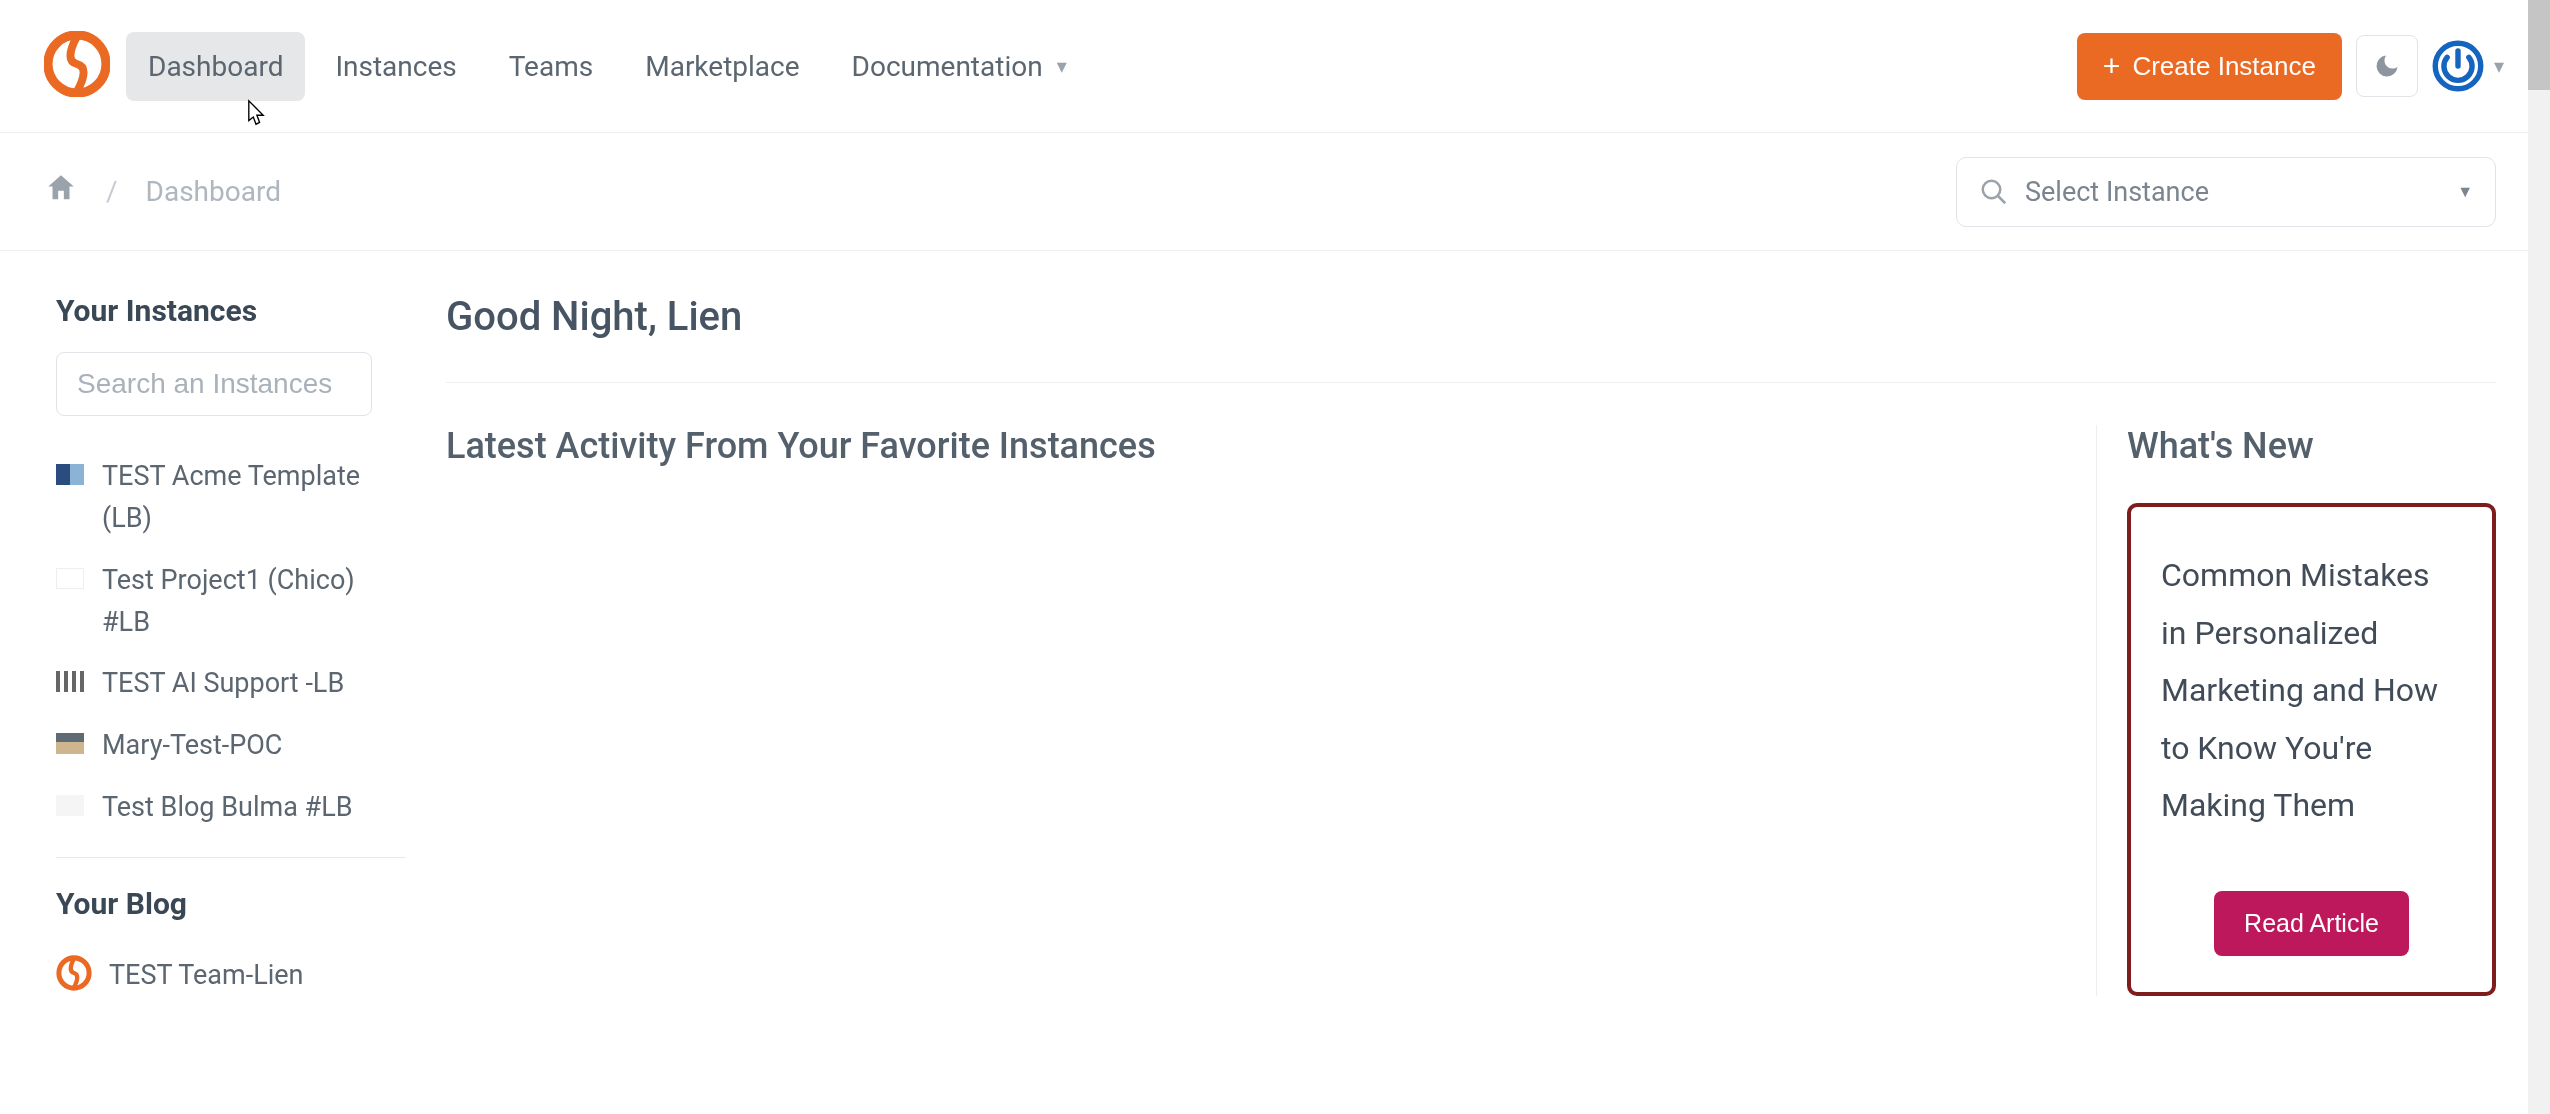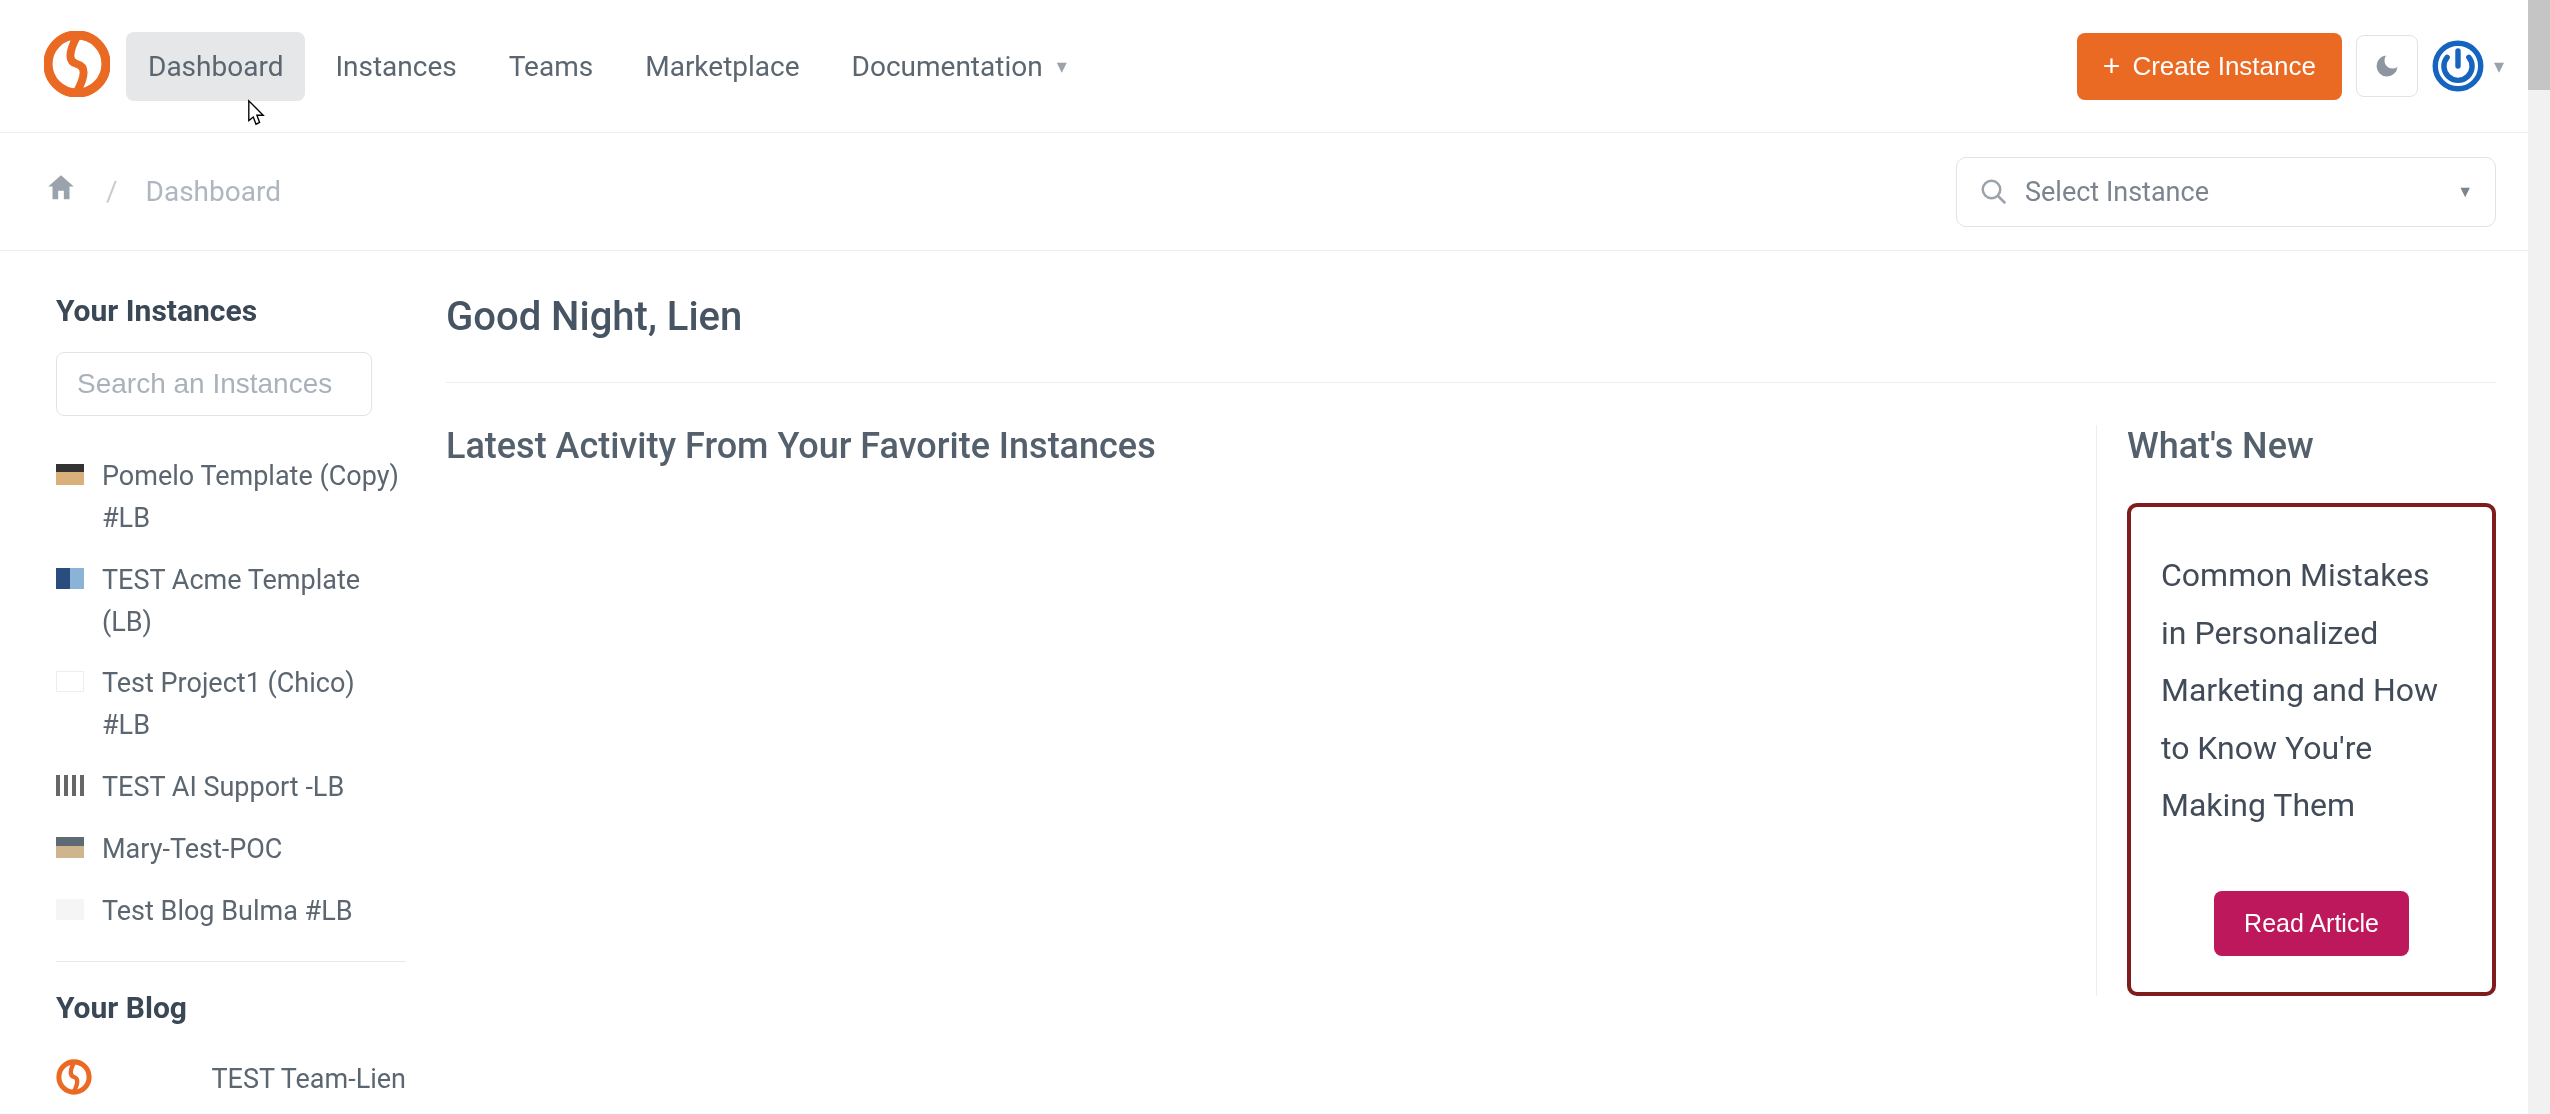--- a/index.html
+++ b/index.html
@@ -168,21 +168,20 @@
   .instance-label {
     font-size: 27px;
     color: #5b6670;
     line-height: 1.55;
   }
   .team-list { }
   .team-item {
     display: flex; align-items: center; gap: 17px;
     padding: 10px 0;
     cursor: pointer;
-    justify-content: space-between;
   }
   .team-item .tlogo svg { width: 36px; height: 36px; }
   .team-item .tlabel { font-size: 27px; color: #5b6670; }
   
   .main { flex: 1; }
   .greeting {
     font-size: 40px;
     color: #475463;
     font-weight: 500;
     padding-bottom: 42px;
@@ -298,24 +297,20 @@
       <span class="tri">▼</span>
     </div>
   </div>
 
   <div class="content">
     <div class="sidebar">
       <div class="side-title">Your Instances</div>
       <input class="search-box" placeholder="Search an Instances" style="">
       <div class="instance-list">
         <div class="instance-item">
-          <div class="instance-thumb thumb-a"></div>
-          <div class="instance-label">Pomelo Template (Copy) #LB</div>
-        </div>
-        <div class="instance-item">
           <div class="instance-thumb thumb-b"></div>
           <div class="instance-label">TEST Acme Template (LB)</div>
         </div>
         <div class="instance-item">
           <div class="instance-thumb thumb-c"></div>
           <div class="instance-label">Test Project1 (Chico) #LB</div>
         </div>
         <div class="instance-item">
           <div class="instance-thumb thumb-d"></div>
           <div class="instance-label">TEST AI Support -LB</div>

